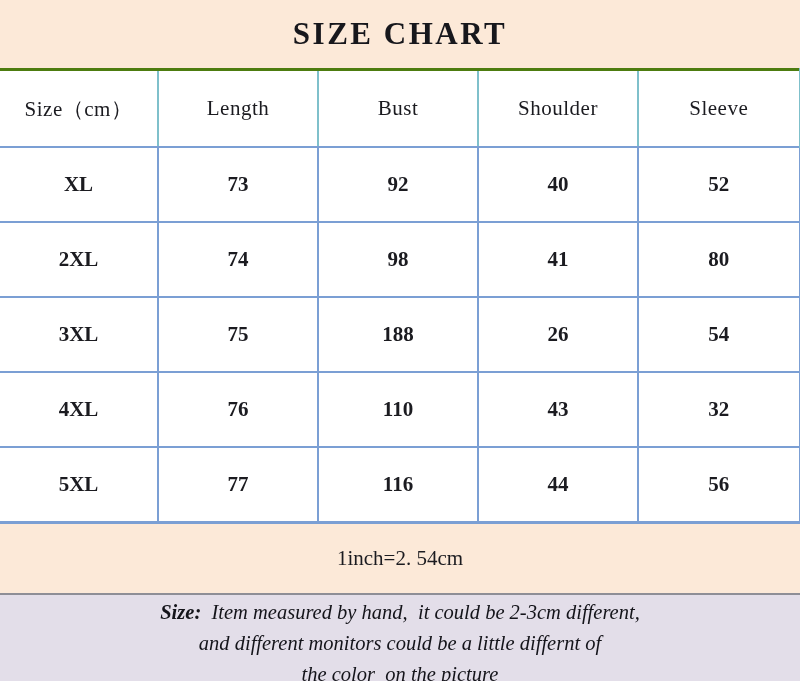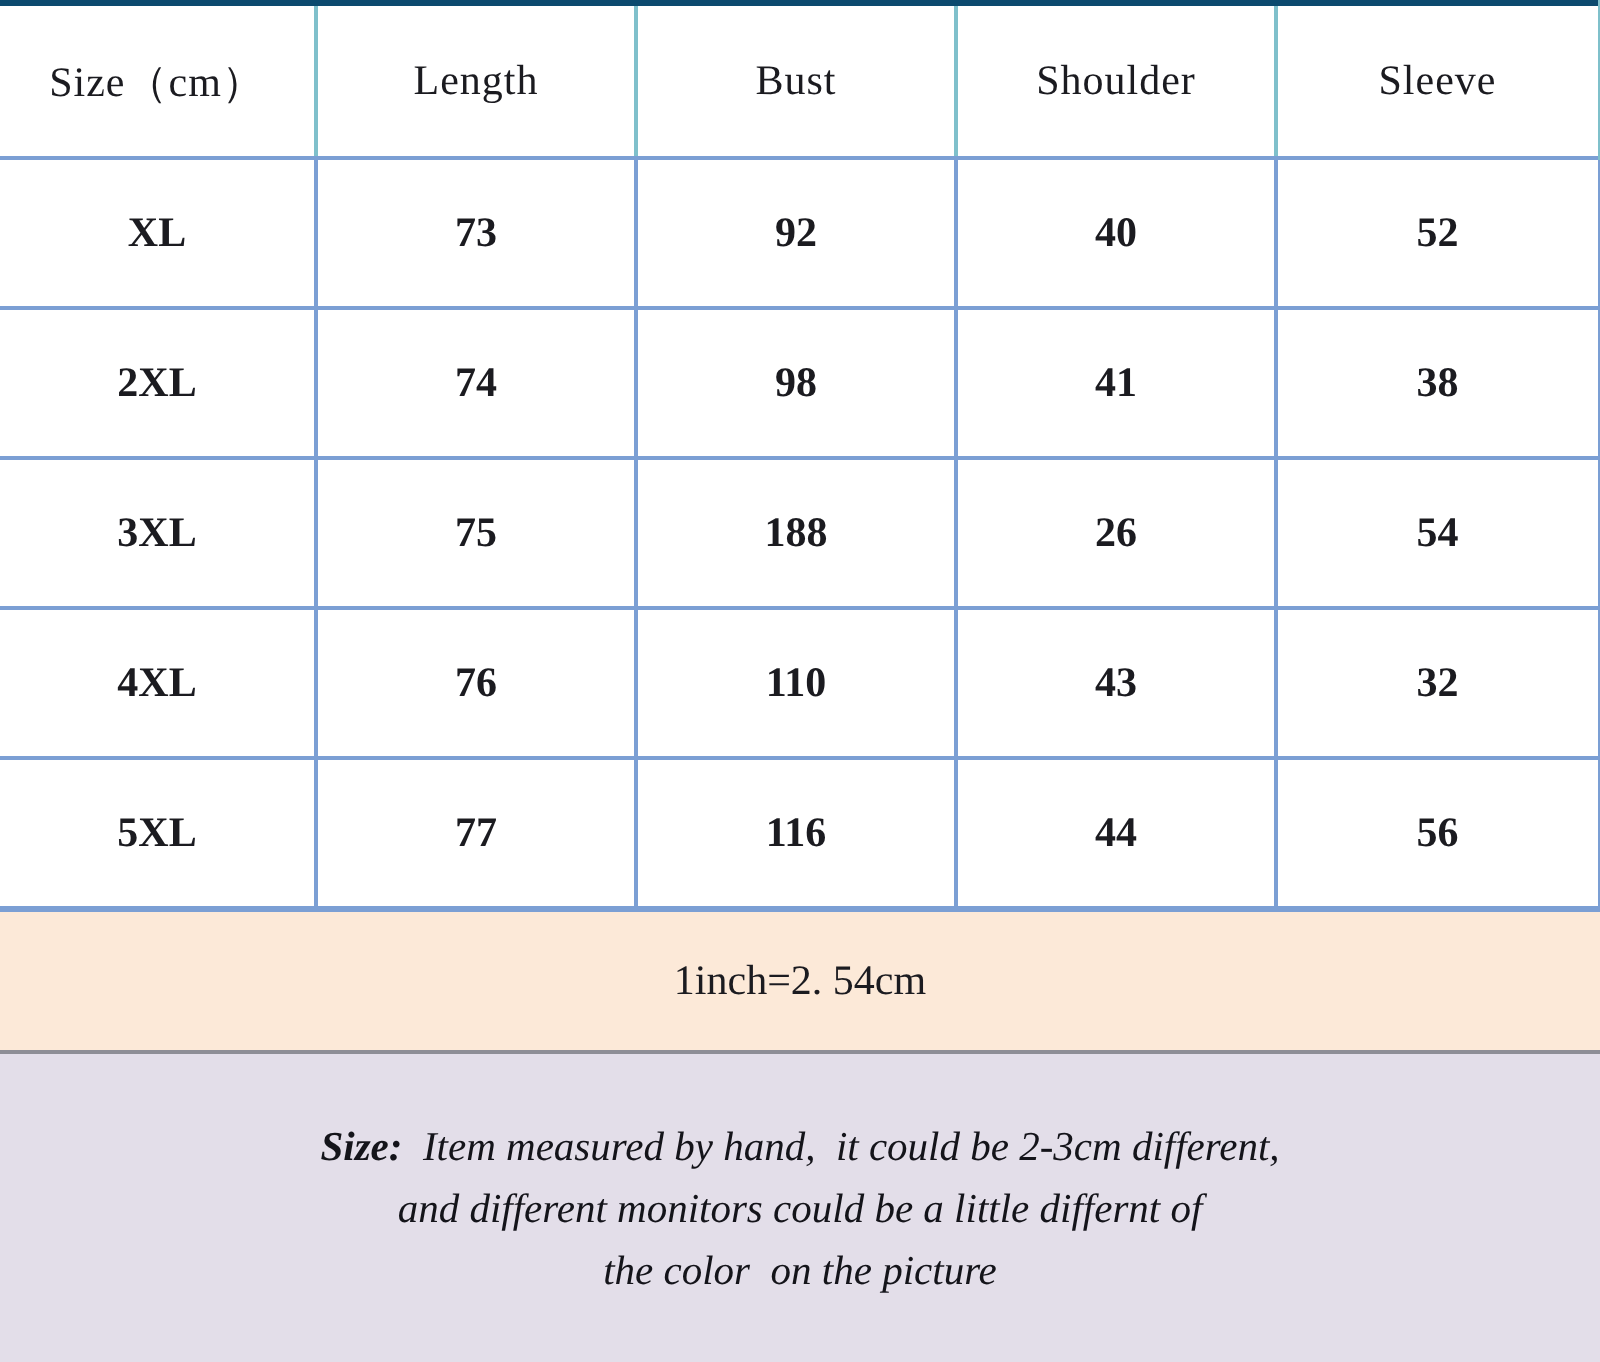--- a/index.html
+++ b/index.html
@@ -65,21 +65,21 @@
     color: #1b1b20;
     font-weight: normal;
     background: #ffffff;
   }
 
   
   table.size-table thead th {
     height: 73px;
     font-size: 21px;
     letter-spacing: 0.5px;
-    border-top: 3px solid #0c4a6e;
+    border-top: 3px solid #4d7c0f;
     border-bottom: 2px solid #7b9fd4;
     border-right: 2px solid #7fc0cb;
   }
   table.size-table thead th:last-child {
     border-right: 3px solid #7fc0cb;
   }
   table.size-table thead th.first-col {
     border-left: none;
   }
 
@@ -135,20 +135,23 @@
   .tips-label {
     font-weight: bold;
     font-style: italic;
   }
 </style>
 </head>
 <body>
 
 <div class="sheet">
 
+  <div class="title-banner">
+    <div class="title-text">SIZE CHART</div>
+  </div>
 
   <div class="table-wrap">
     <table class="size-table">
       <colgroup>
         <col class="c0">
           <col class="c1">
           <col class="c2">
           <col class="c3">
           <col class="c4">
       </colgroup>
@@ -167,21 +170,21 @@
           <td>73</td>
           <td>92</td>
           <td>40</td>
           <td>52</td>
         </tr>
         <tr>
           <td>2XL</td>
           <td>74</td>
           <td>98</td>
           <td>41</td>
-          <td>38</td>
+          <td>80</td>
         </tr>
         <tr>
           <td>3XL</td>
           <td>75</td>
           <td>188</td>
           <td>26</td>
           <td>54</td>
         </tr>
         <tr>
           <td>4XL</td>

